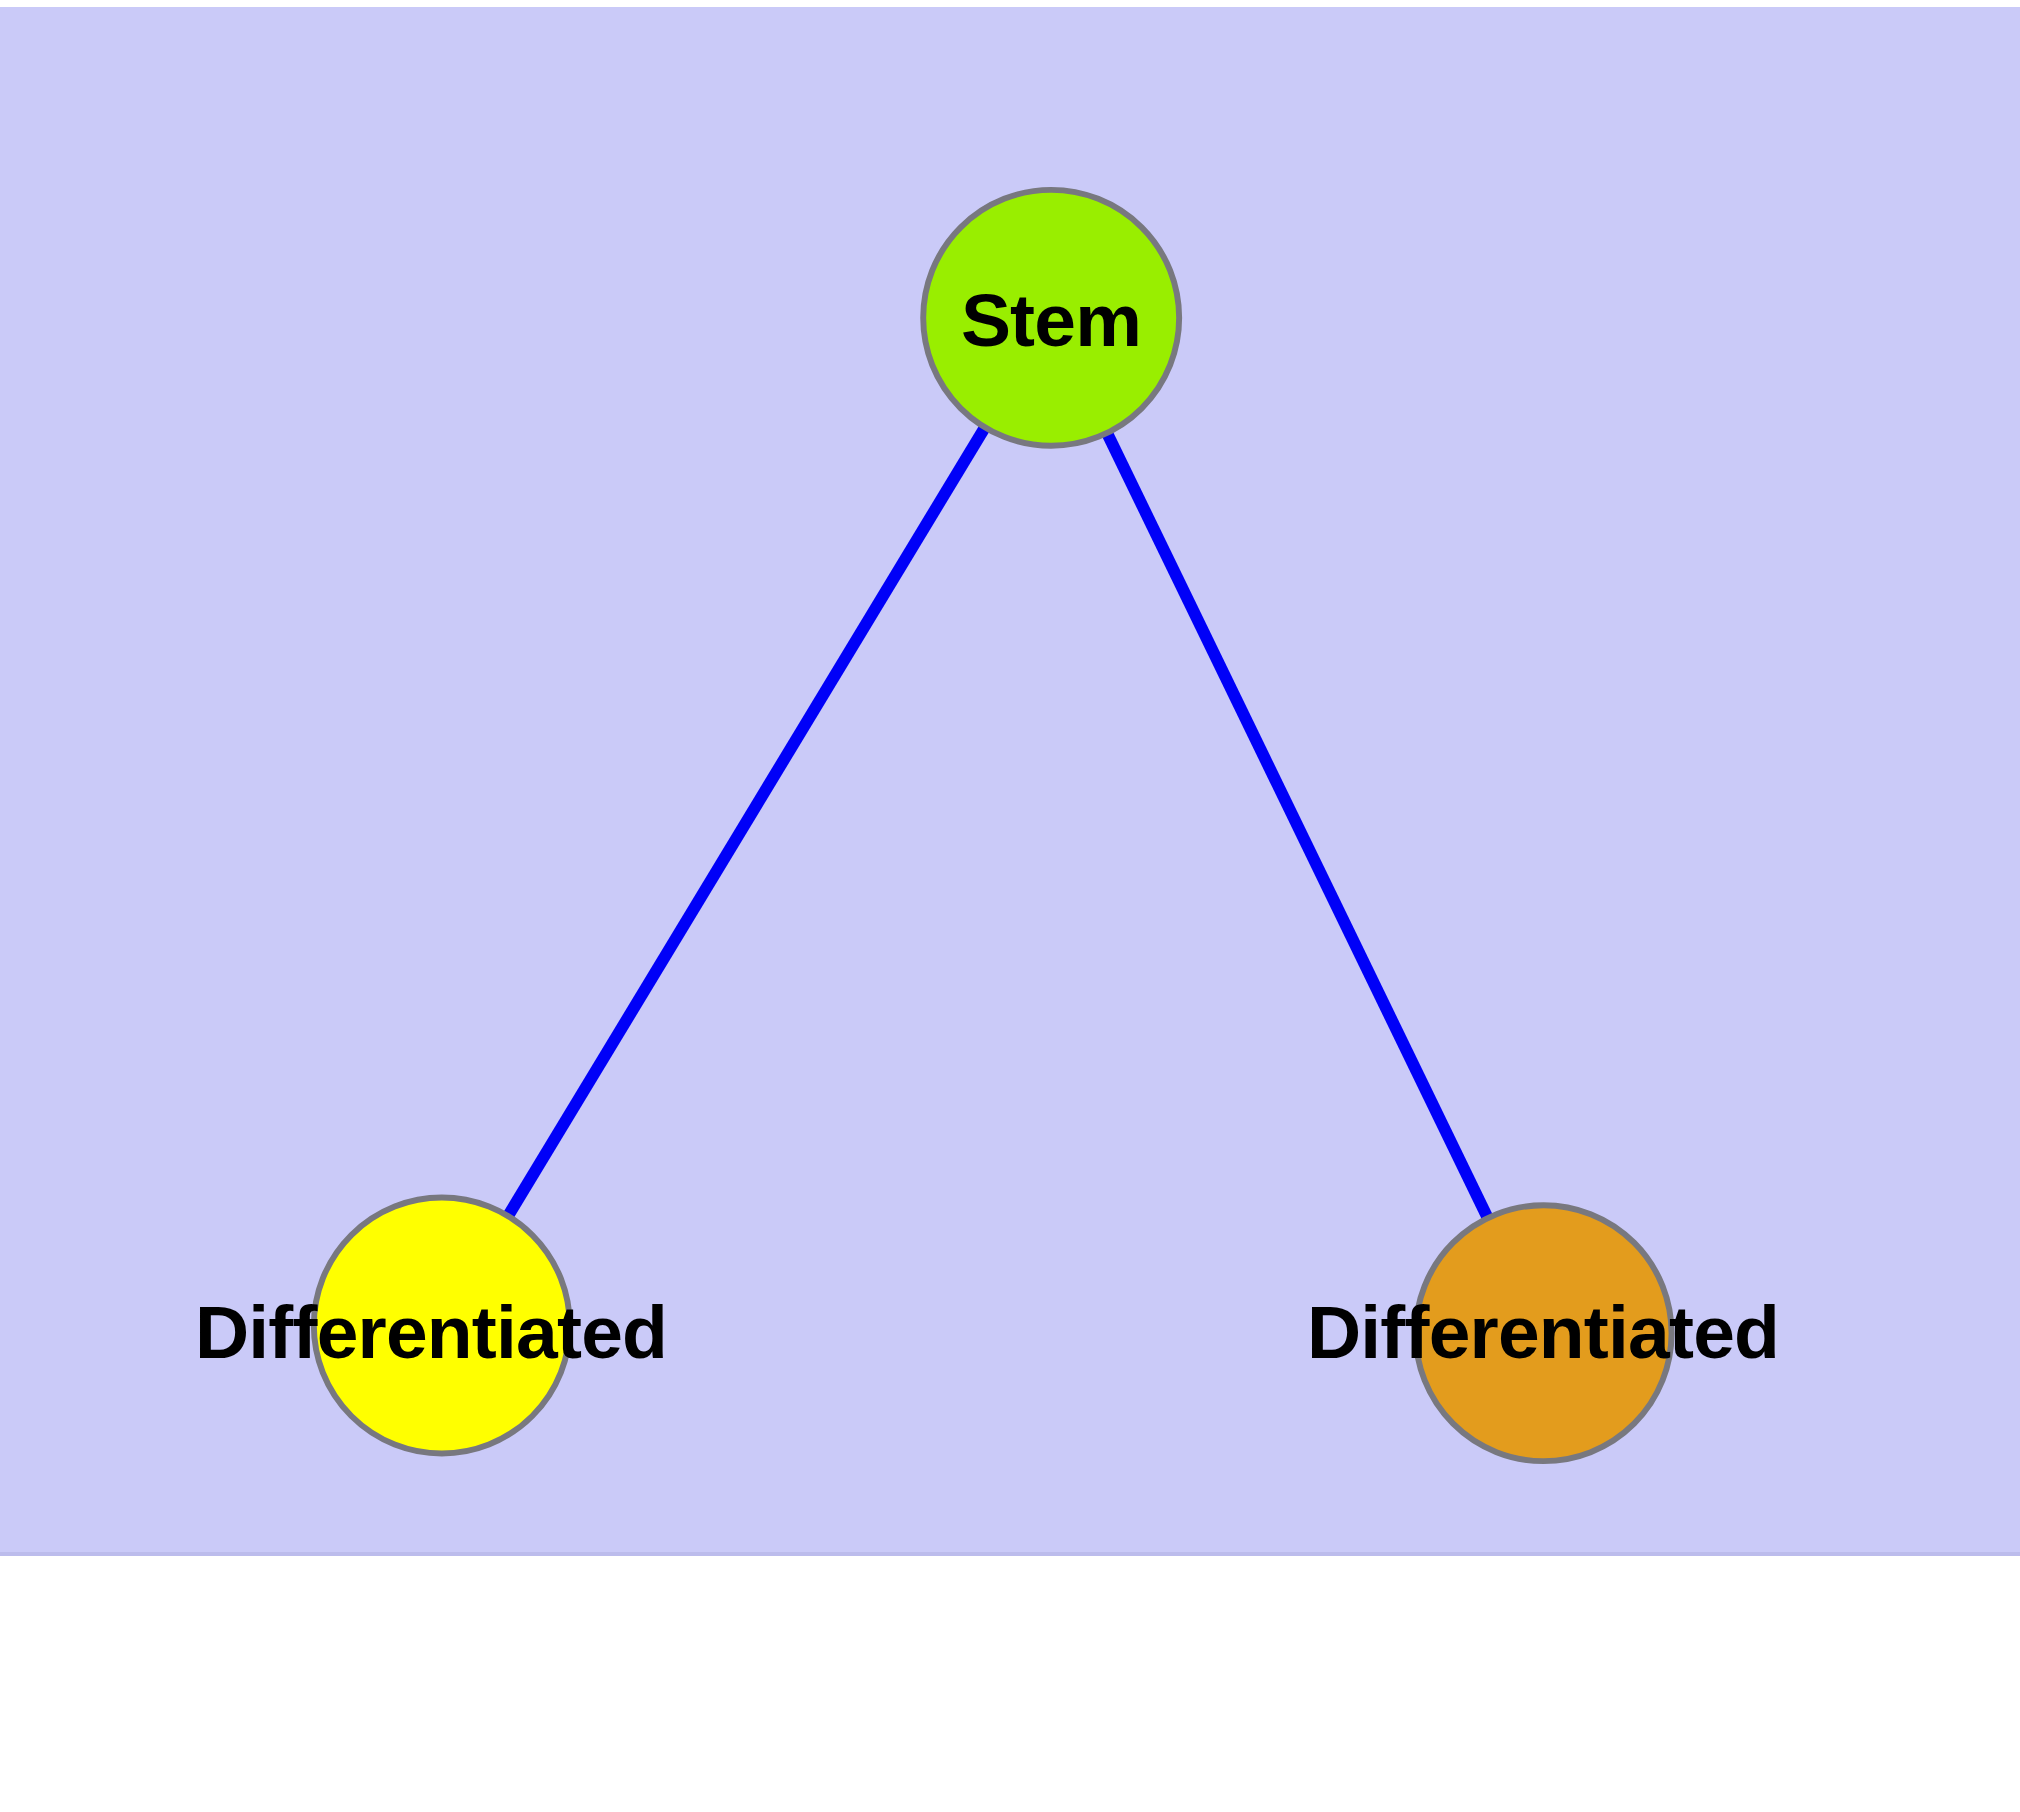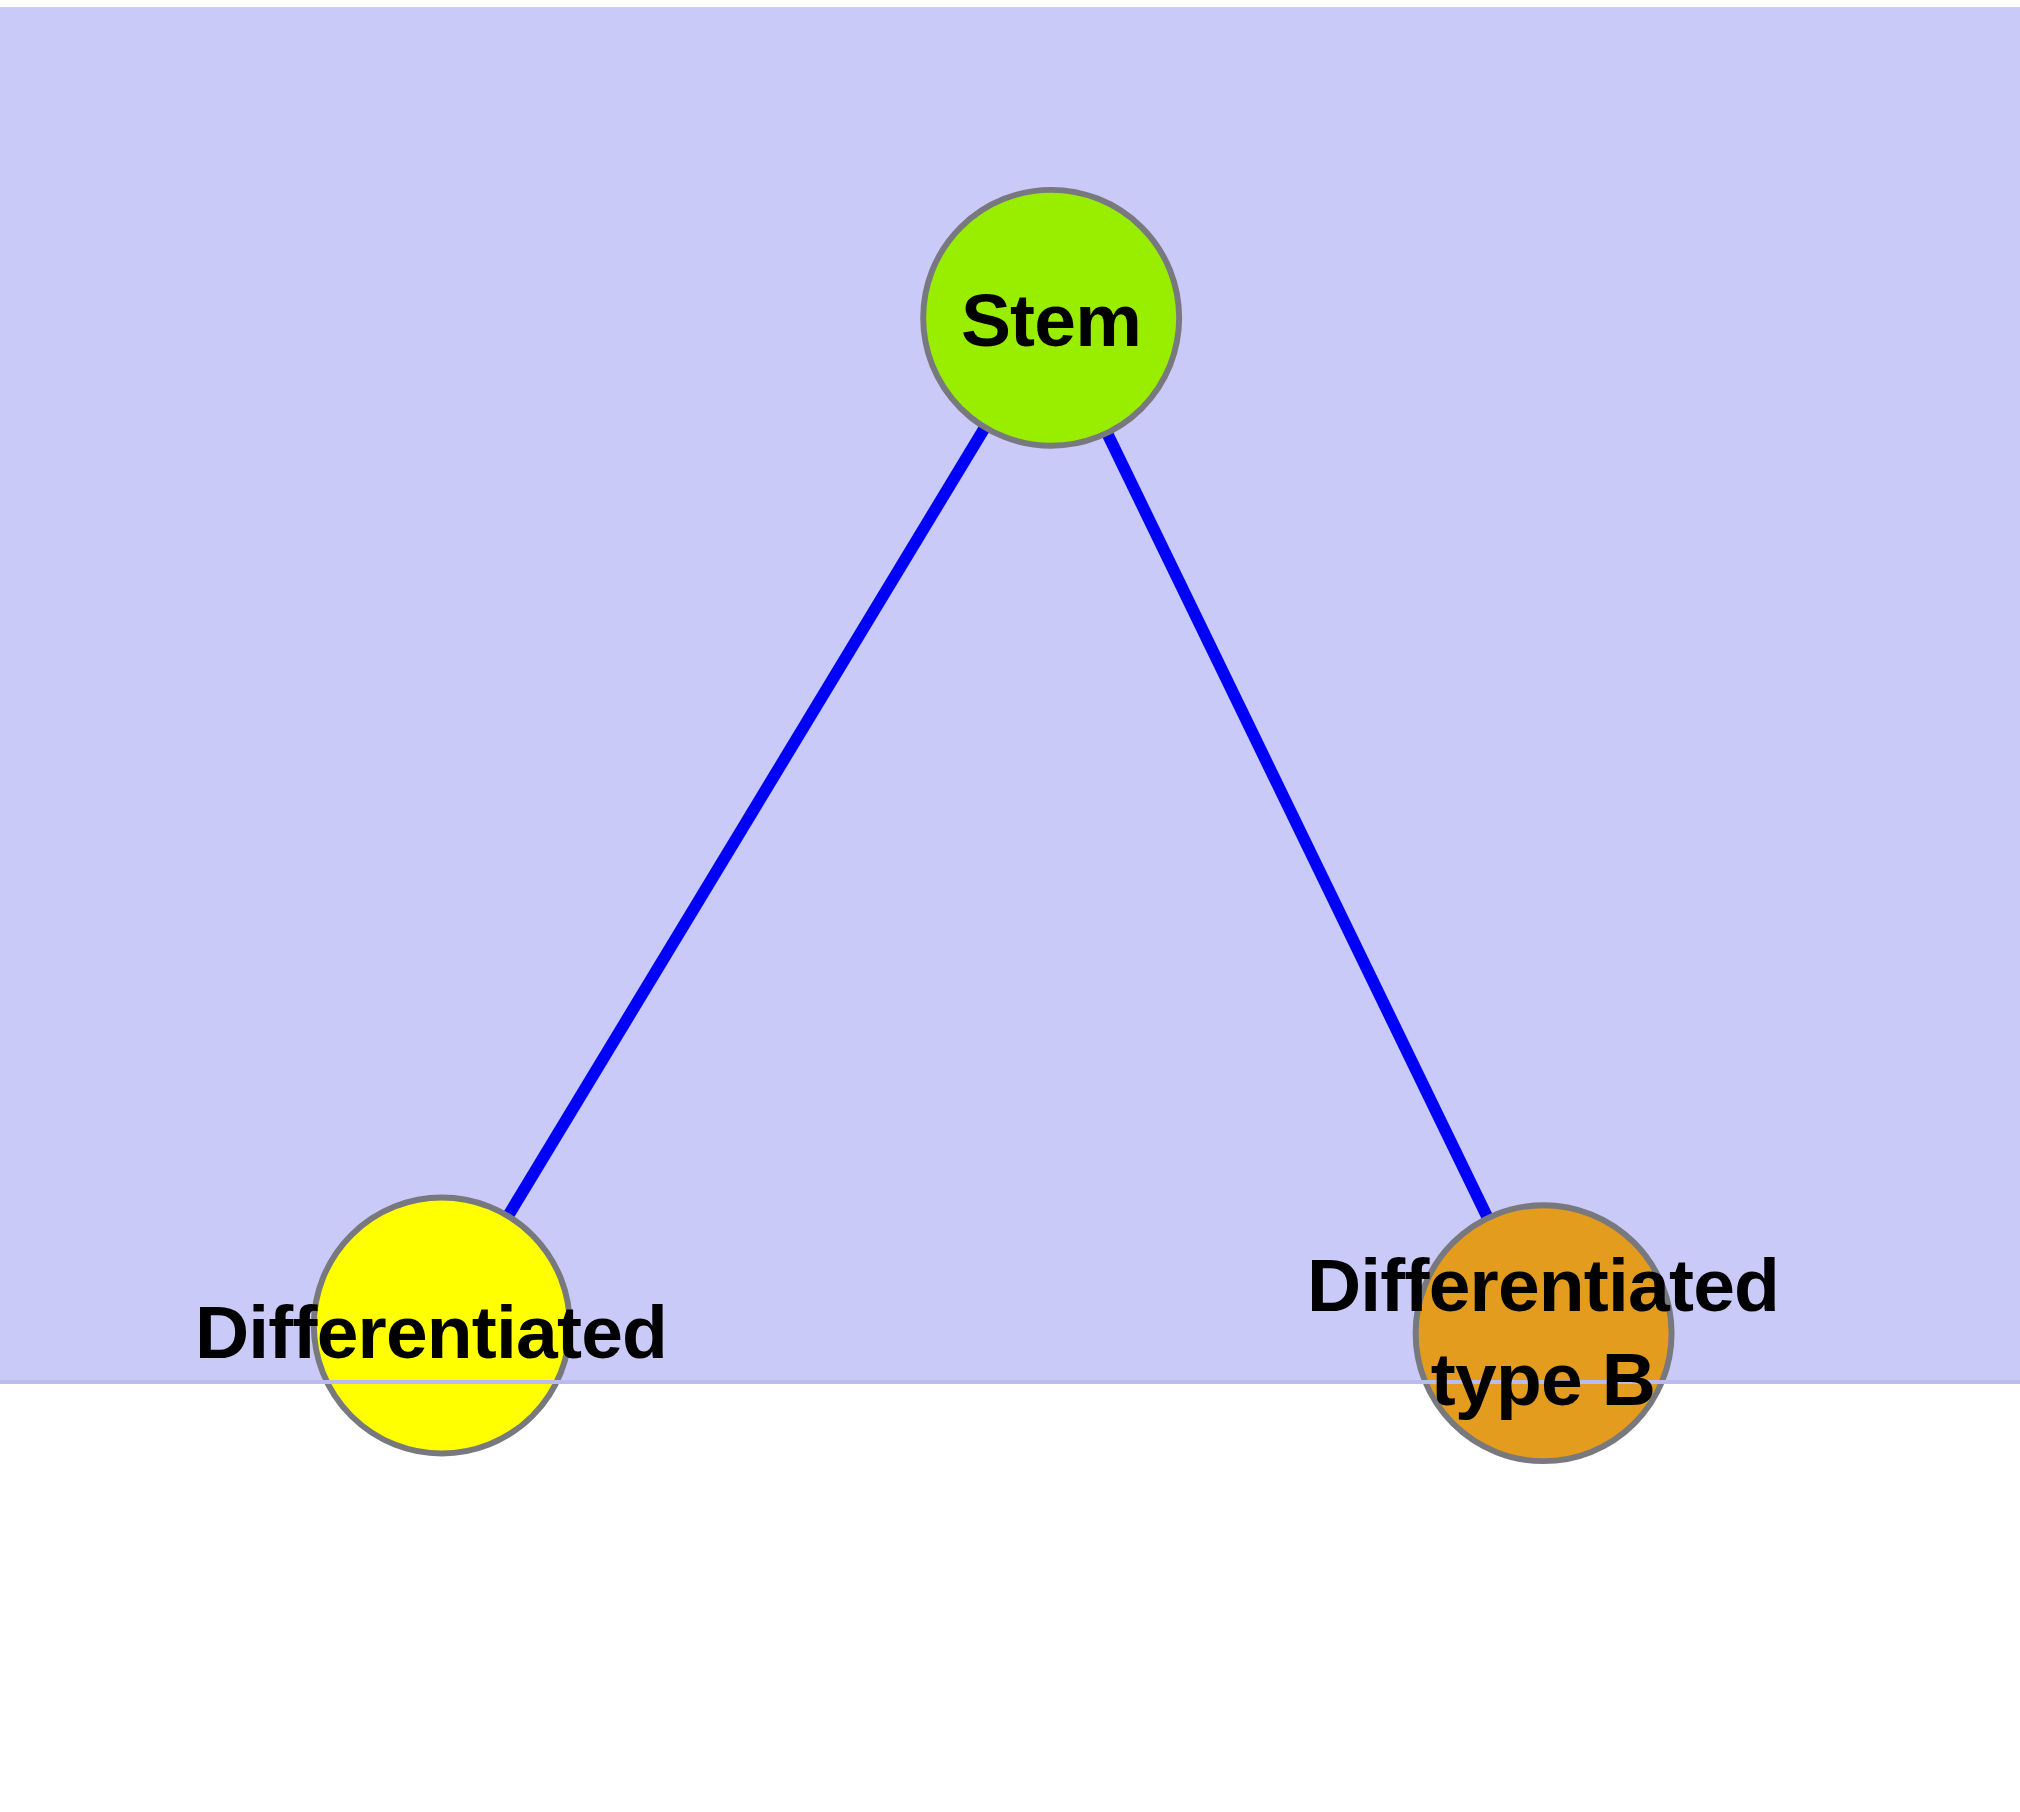--- a/index.html
+++ b/index.html
@@ -38,36 +38,35 @@
     font-weight: bold;
     font-size: 75px;
     line-height: 94px;
     color: #000000;
     letter-spacing: -0.8px;
   }
 </style>
 </head>
 <body>
 
-<div class="canvas" id="canvas" style="background: rgb(202, 202, 248); width: 2021px; height: 1384px;">
+<div class="canvas" id="canvas" style="background: rgb(202, 202, 248); width: 2021px; height: 1556px;">
   <svg class="diagram-svg" xmlns="http://www.w3.org/2000/svg" viewBox="0 0 2384 2138" id="svg">
       <line x1="1240" y1="375" x2="521" y2="1564" stroke="#0000F8" stroke-width="14"></line>
       <line x1="1240" y1="375" x2="1821" y2="1573" stroke="#0000F8" stroke-width="14"></line>
       <circle cx="1240" cy="375" r="151" fill="#99EE00" stroke="#78787F" stroke-width="7"></circle>
       <circle cx="521" cy="1564" r="151" fill="#FFFF00" stroke="#78787F" stroke-width="7"></circle>
       <circle cx="1821" cy="1573" r="151" fill="#E39C1D" stroke="#78787F" stroke-width="7"></circle>
     </svg>
   <div class="edge-strip strip-top" id="stripTop" style="background: rgb(255, 255, 255);"></div>
   <div class="edge-strip strip-bottom" id="stripBottom" style="background: rgb(188, 188, 236);"></div>
   <div id="labels">
       <div class="node-label" style="left: 1051px; top: 320px; color: rgb(0, 0, 0);">
         <div>Stem</div>
       </div>
       <div class="node-label" style="left: 431px; top: 1332px; color: rgb(0, 0, 0);">
         <div>Differentiated</div>
       </div>
       <div class="node-label" style="left: 1543px; top: 1332px; color: rgb(0, 0, 0);">
         <div>Differentiated</div>
-        <div>type B</div>
       </div>
     </div>
 </div>
 
 
 </body></html>

